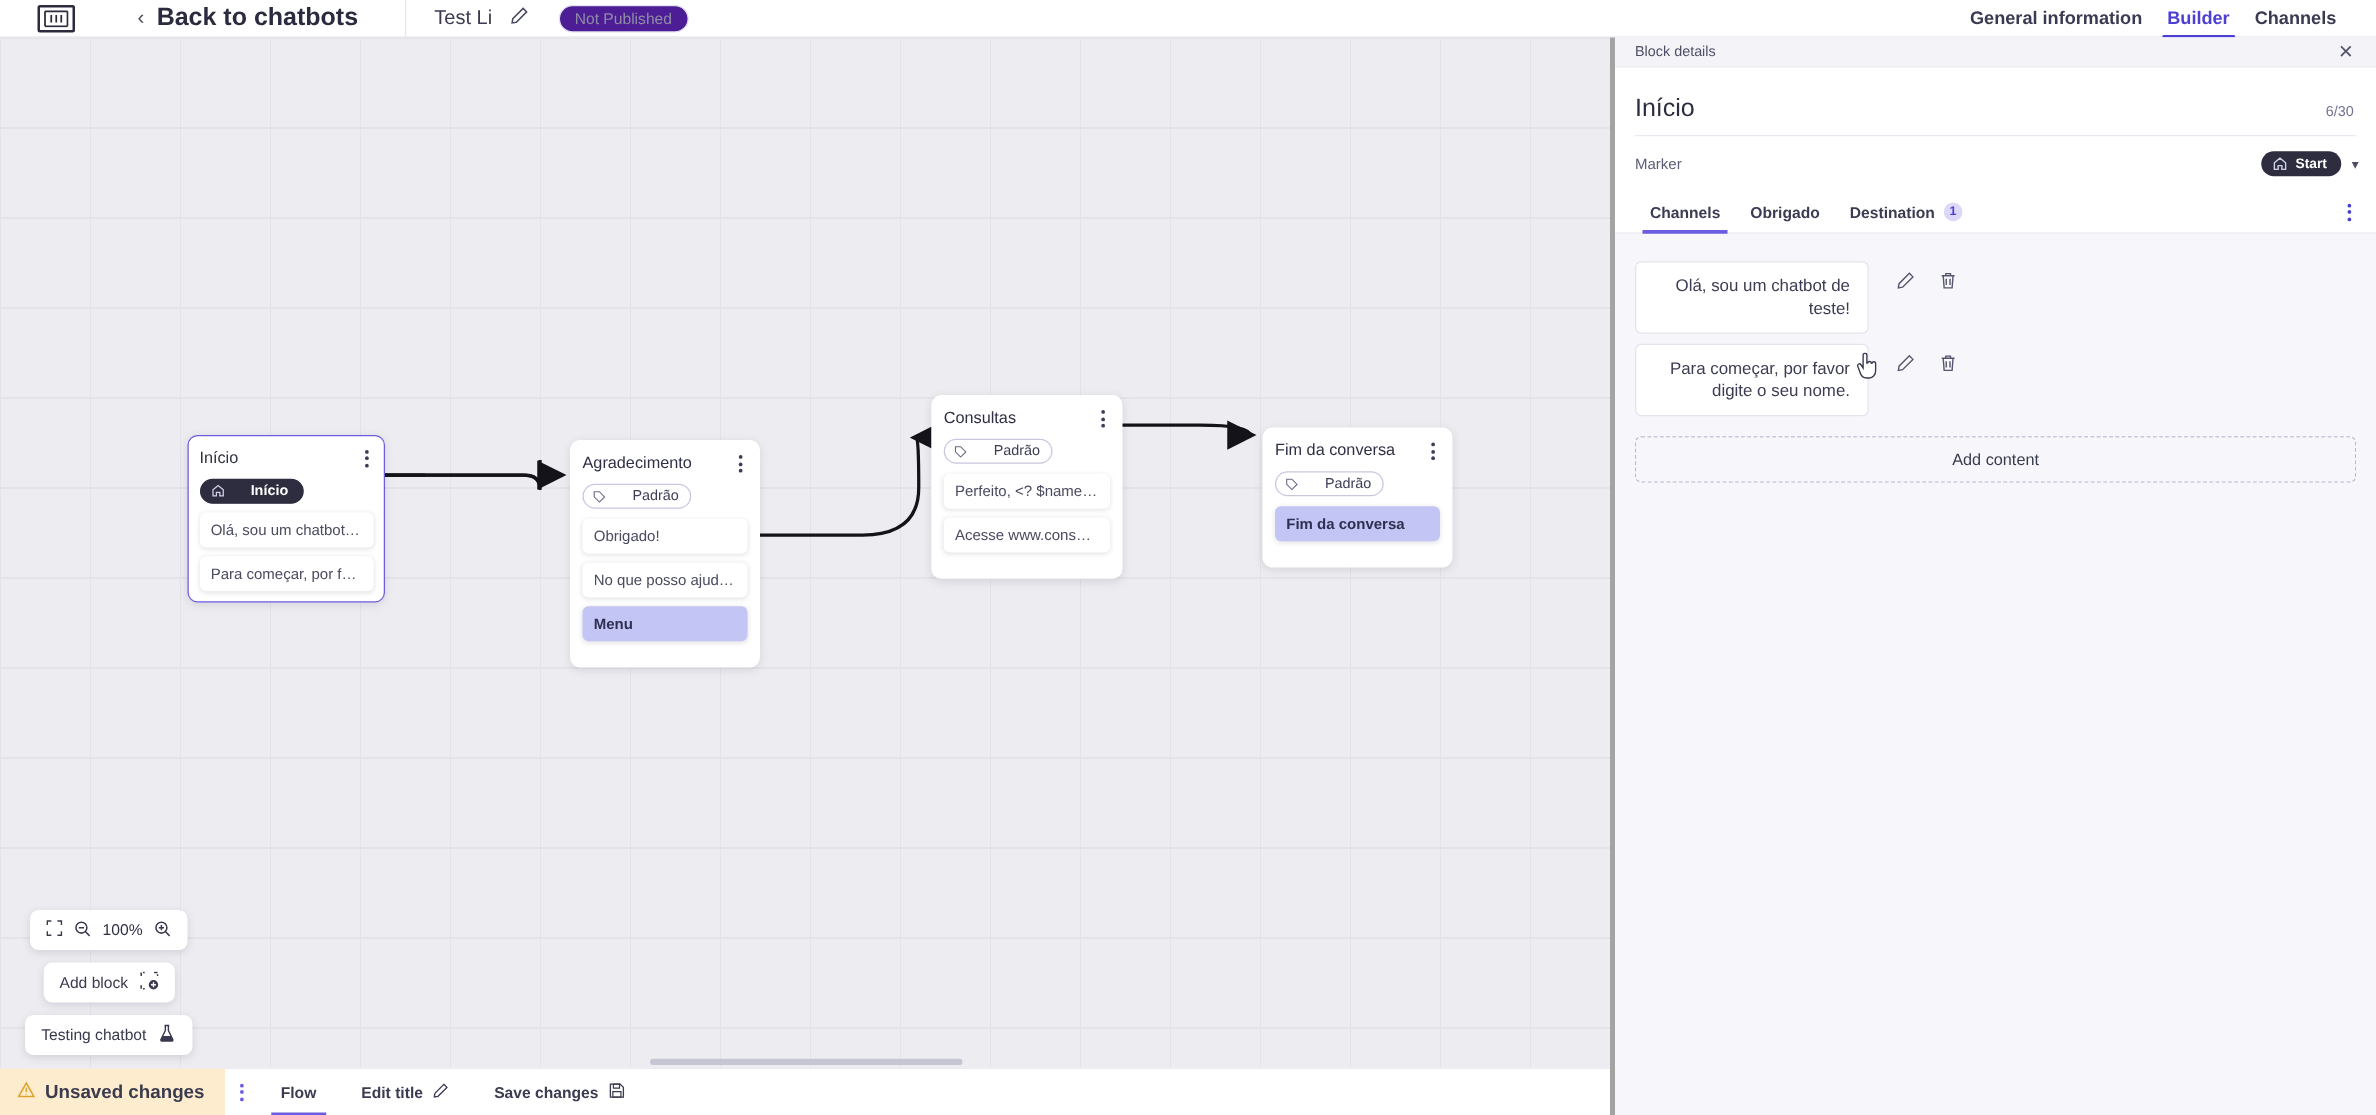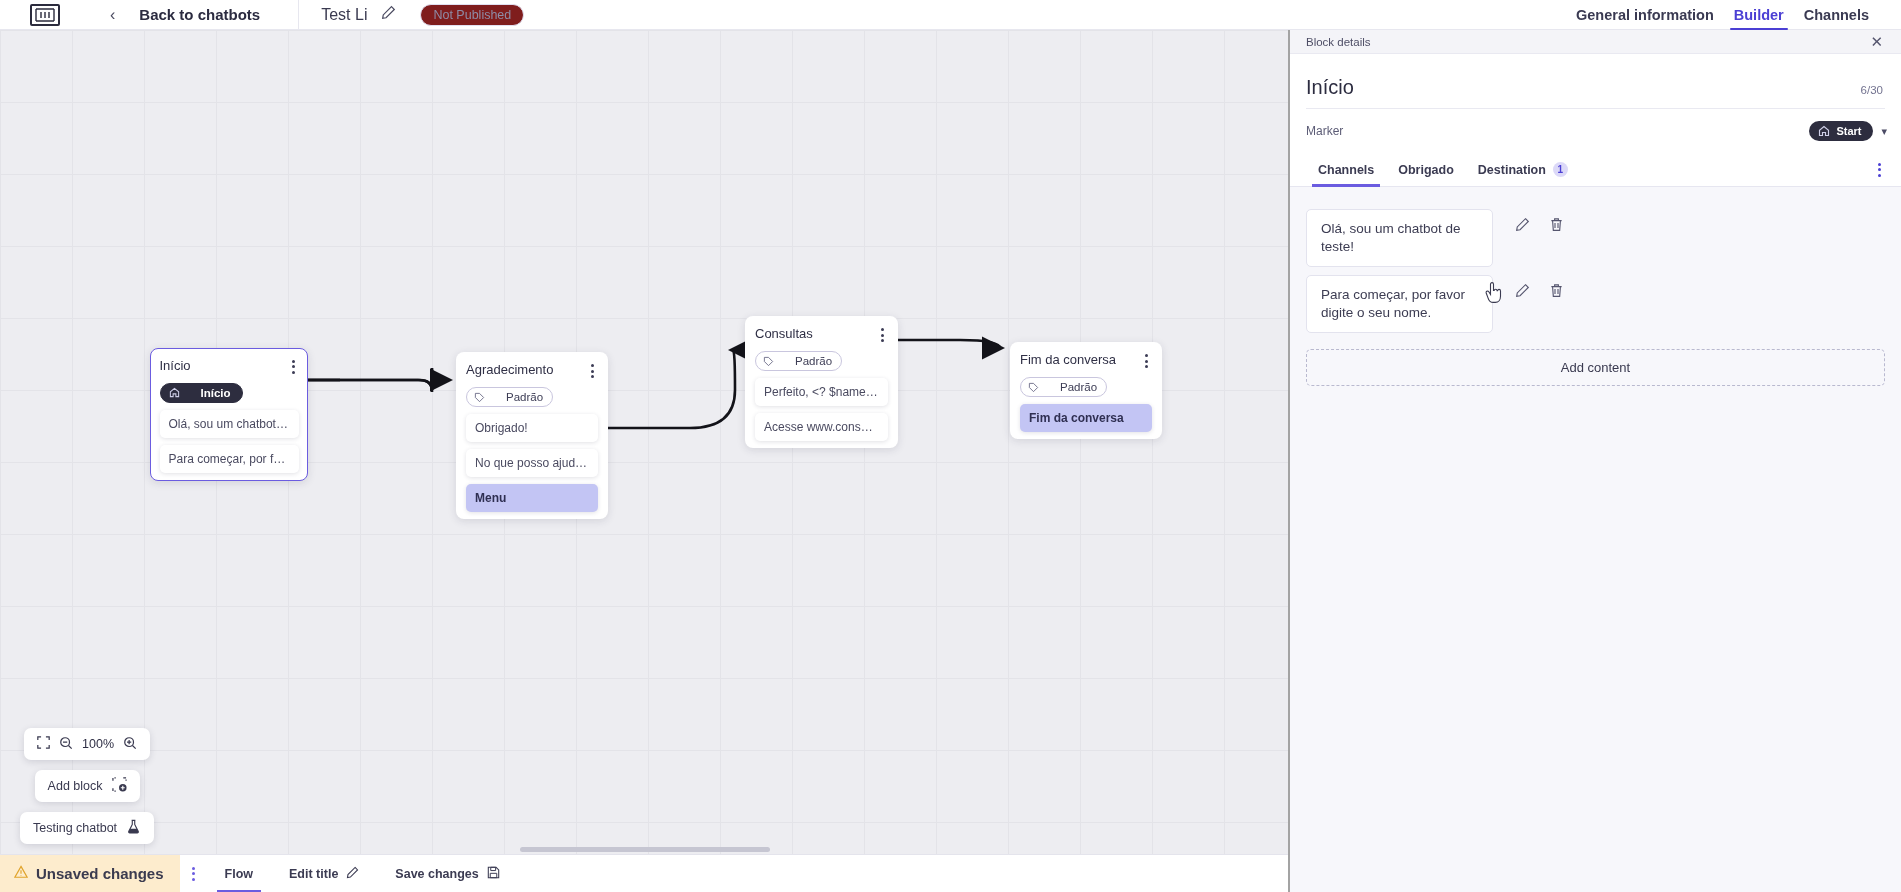--- a/index.html
+++ b/index.html
@@ -20,34 +20,34 @@
   .logo-box {
     margin-left: 30px; width: 30px; height: 22px;
     border: 2px solid #2b2b3d; border-radius: 2px;
     display: flex; align-items: center; justify-content: center;
     font-size: 11px; color: #2b2b3d; font-weight: bold; letter-spacing: -1px;
   }
   .back-chev {
     margin-left: 50px; font-size: 16px; color: #4a4a60; line-height: 1;
   }
   .back-label {
-    margin-left: 24px; font-size: 15px; font-weight: bold; color: #2b2b40;
+    margin-left: 10px; font-size: 20px; font-weight: bold; color: #2b2b40;
   }
   .topbar-divider {
     margin-left: 38px; width: 1px; height: 30px; background: #e7e7ef;
   }
   .bot-title {
     margin-left: 22px; font-size: 16px; color: #3a3a50;
   }
   .pencil-top {
     margin-left: 14px; color: #4a4a60;
   }
   .pub-badge {
     margin-left: 24px; padding: 3px 12px; border-radius: 11px;
-    background: #7f1d1d; color: #8e8ca6; font-size: 12.5px;
+    background: #4c1d95; color: #8e8ca6; font-size: 12.5px;
     border: 1px solid #e1dff0;
   }
   .top-tabs {
     position: absolute; right: 0; top: 0; height: 30px;
     display: flex; align-items: center;
   }
   .top-tab {
     font-size: 14.5px; font-weight: bold; color: #3a3a52;
     padding: 0 10px; height: 30px; display: flex; align-items: center;
     position: relative;
@@ -68,21 +68,21 @@
       repeating-linear-gradient(to bottom, #e3e3e8 0 1px, transparent 1px 72px),
       #ededf1;
     overflow: hidden;
   }
   .edges { position: absolute; inset: 0; width: 1288px; height: 862px; }
 
   
   .block {
     position: absolute; background: #ffffff; border-radius: 8px;
     box-shadow: 0 2px 8px rgba(40,40,70,0.13);
-    padding: 10px 10px 7px 10px;
+    padding: 10px 10px 21px 10px;
   }
   .block.selected { border: 1.5px solid #6b5ce0; padding: 8.5px 8.5px 7.5px 8.5px; }
   .block-head {
     display: flex; align-items: flex-start; justify-content: space-between;
   }
   .block-title { font-size: 13px; color: #2f2f45; font-weight: normal; }
   .kebab {
     display: flex; flex-direction: column; gap: 2.5px; padding: 2px 4px;
     cursor: pointer;
   }
@@ -141,22 +141,22 @@
   }
   .sb-item.active { color: #3b3b52; }
   .sb-item.active::after {
     content: ""; position: absolute; left: 10px; right: 10px; bottom: 0;
     height: 2.5px; background: #6b5ce0;
   }
 
   
   .panel {
     position: absolute; top: 30px; right: 0; width: 613px; height: 862px;
-    background: #f7f7fb; border-left: 2px solid #a3a3a3;
-    display: flex; flex-direction: column;
+    background: #f7f7fb; border-left: 4px solid #a3a3a3;
+    display: flex; flex-direction: column; text-align: right;
   }
   .panel-head {
     height: 24px; display: flex; align-items: center; justify-content: space-between;
     padding: 0 18px 0 16px; background: #f4f4f8; border-bottom: 1px solid #e9e9f1;
   }
   .panel-head-label { font-size: 11.5px; color: #4e4e66; }
   .close-x { font-size: 15px; color: #55556e; line-height: 1; cursor: pointer; }
   .panel-body { background: #ffffff; }
   .panel-title-row {
     display: flex; align-items: baseline; justify-content: space-between;

